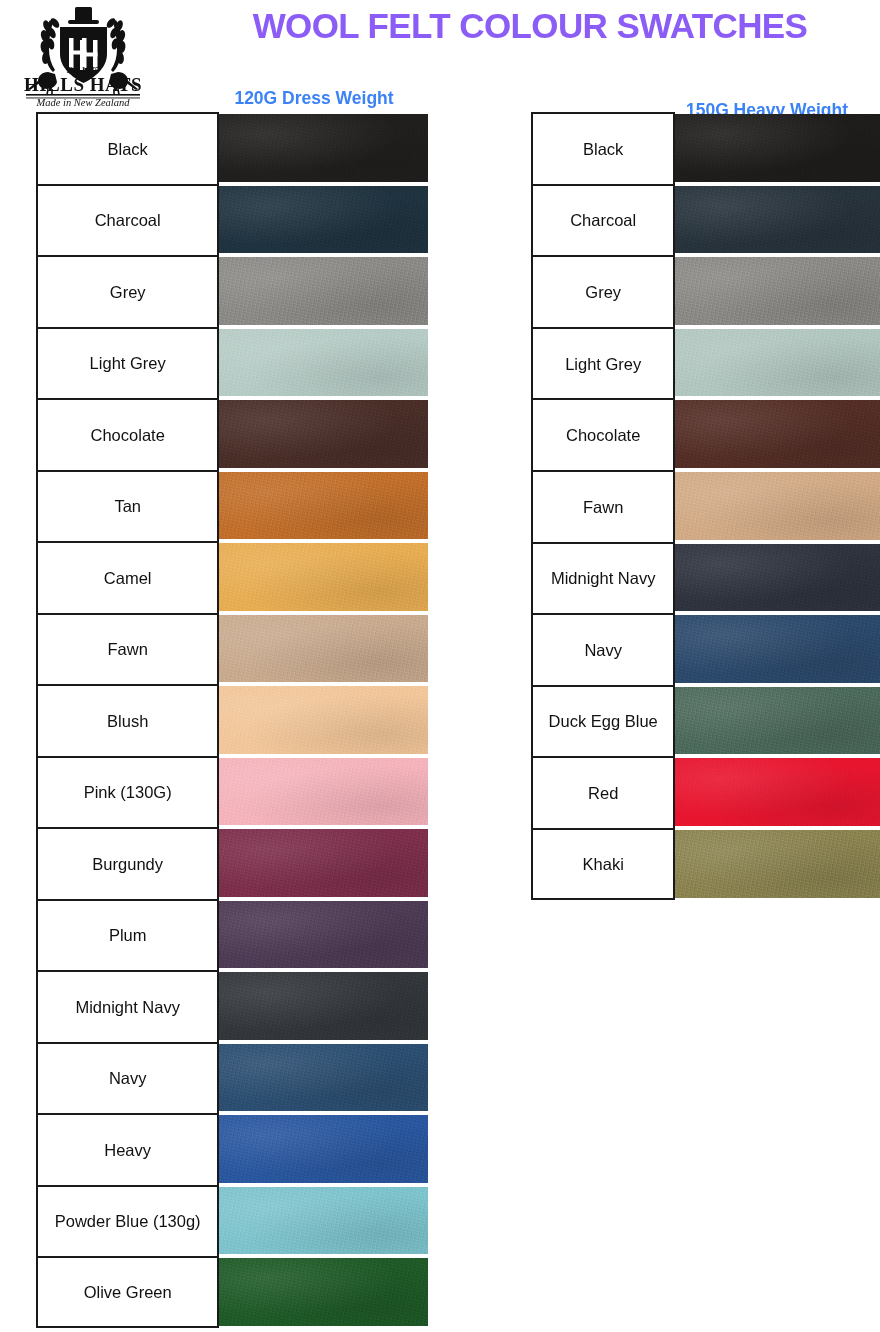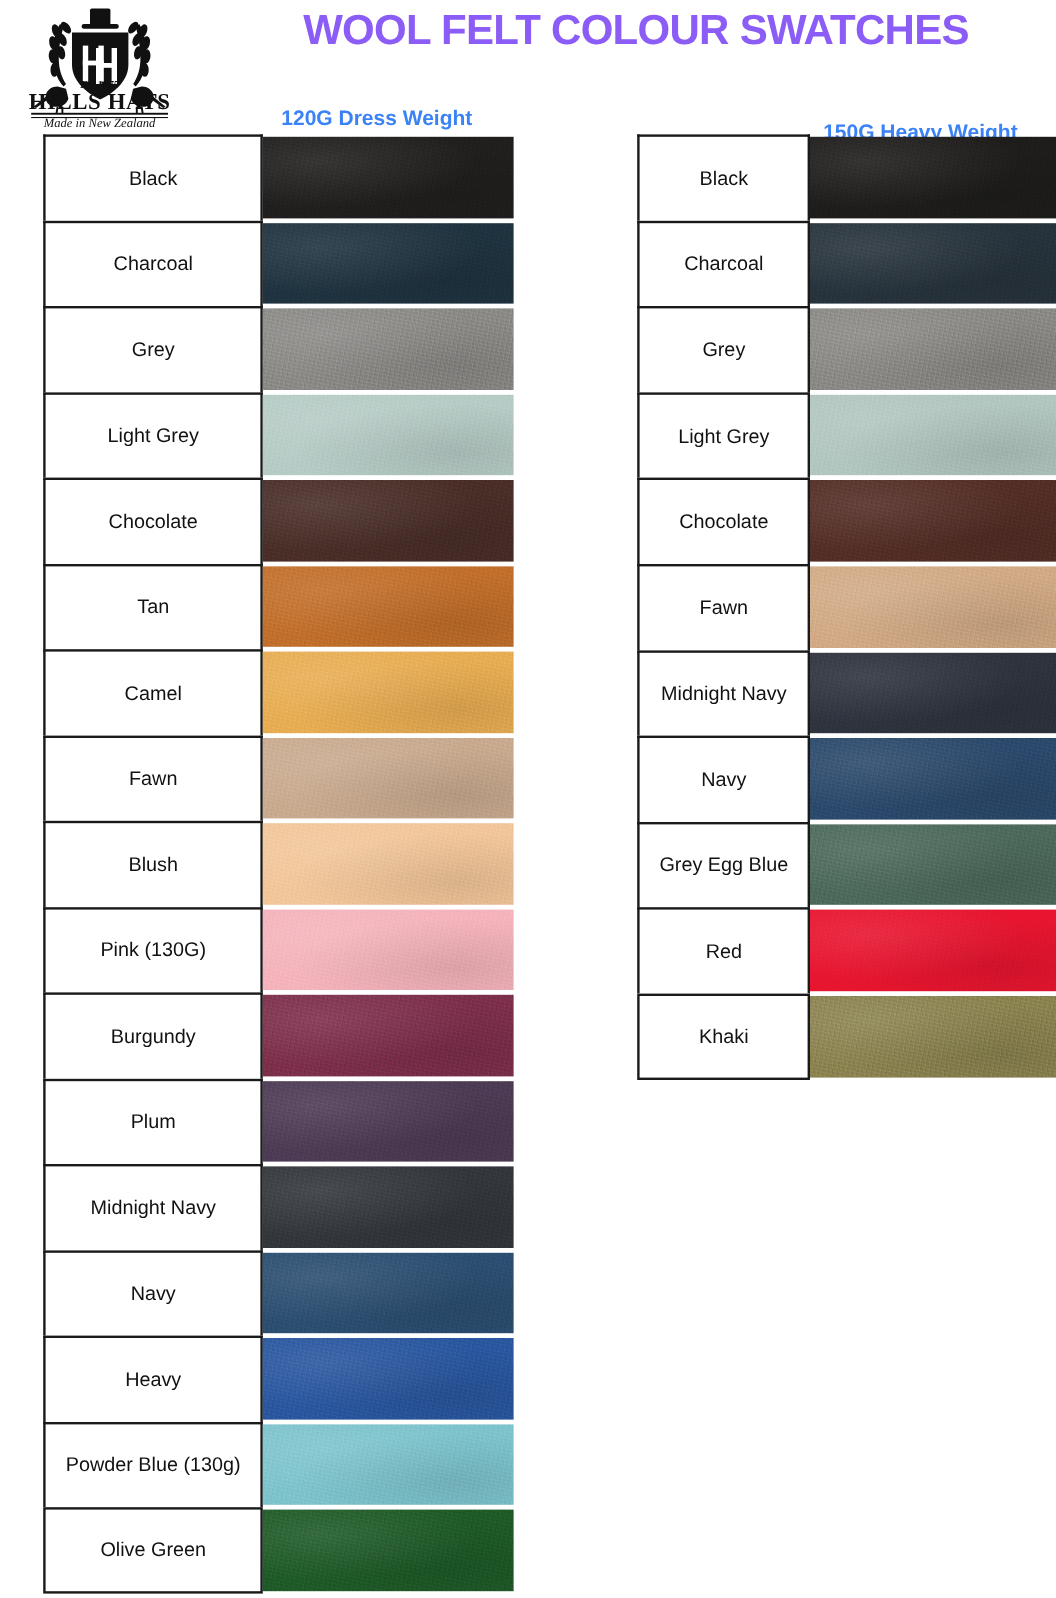--- a/index.html
+++ b/index.html
@@ -297,21 +297,21 @@
     </div>
     <div class="swatch-row">
       <div class="swatch-label">Midnight Navy</div>
       <div class="swatch-chip" style="background-color: rgb(46, 51, 62);"></div>
     </div>
     <div class="swatch-row">
       <div class="swatch-label">Navy</div>
       <div class="swatch-chip" style="background-color: rgb(44, 74, 109);"></div>
     </div>
     <div class="swatch-row">
-      <div class="swatch-label">Grey Egg Blue</div>
+      <div class="swatch-label">Duck Egg Blue</div>
       <div class="swatch-chip" style="background-color: rgb(77, 107, 92);"></div>
     </div>
     <div class="swatch-row">
       <div class="swatch-label">Red</div>
       <div class="swatch-chip" style="background-color: rgb(232, 21, 47);"></div>
     </div>
     <div class="swatch-row">
       <div class="swatch-label">Khaki</div>
       <div class="swatch-chip" style="background-color: rgb(140, 132, 81);"></div>
     </div>

